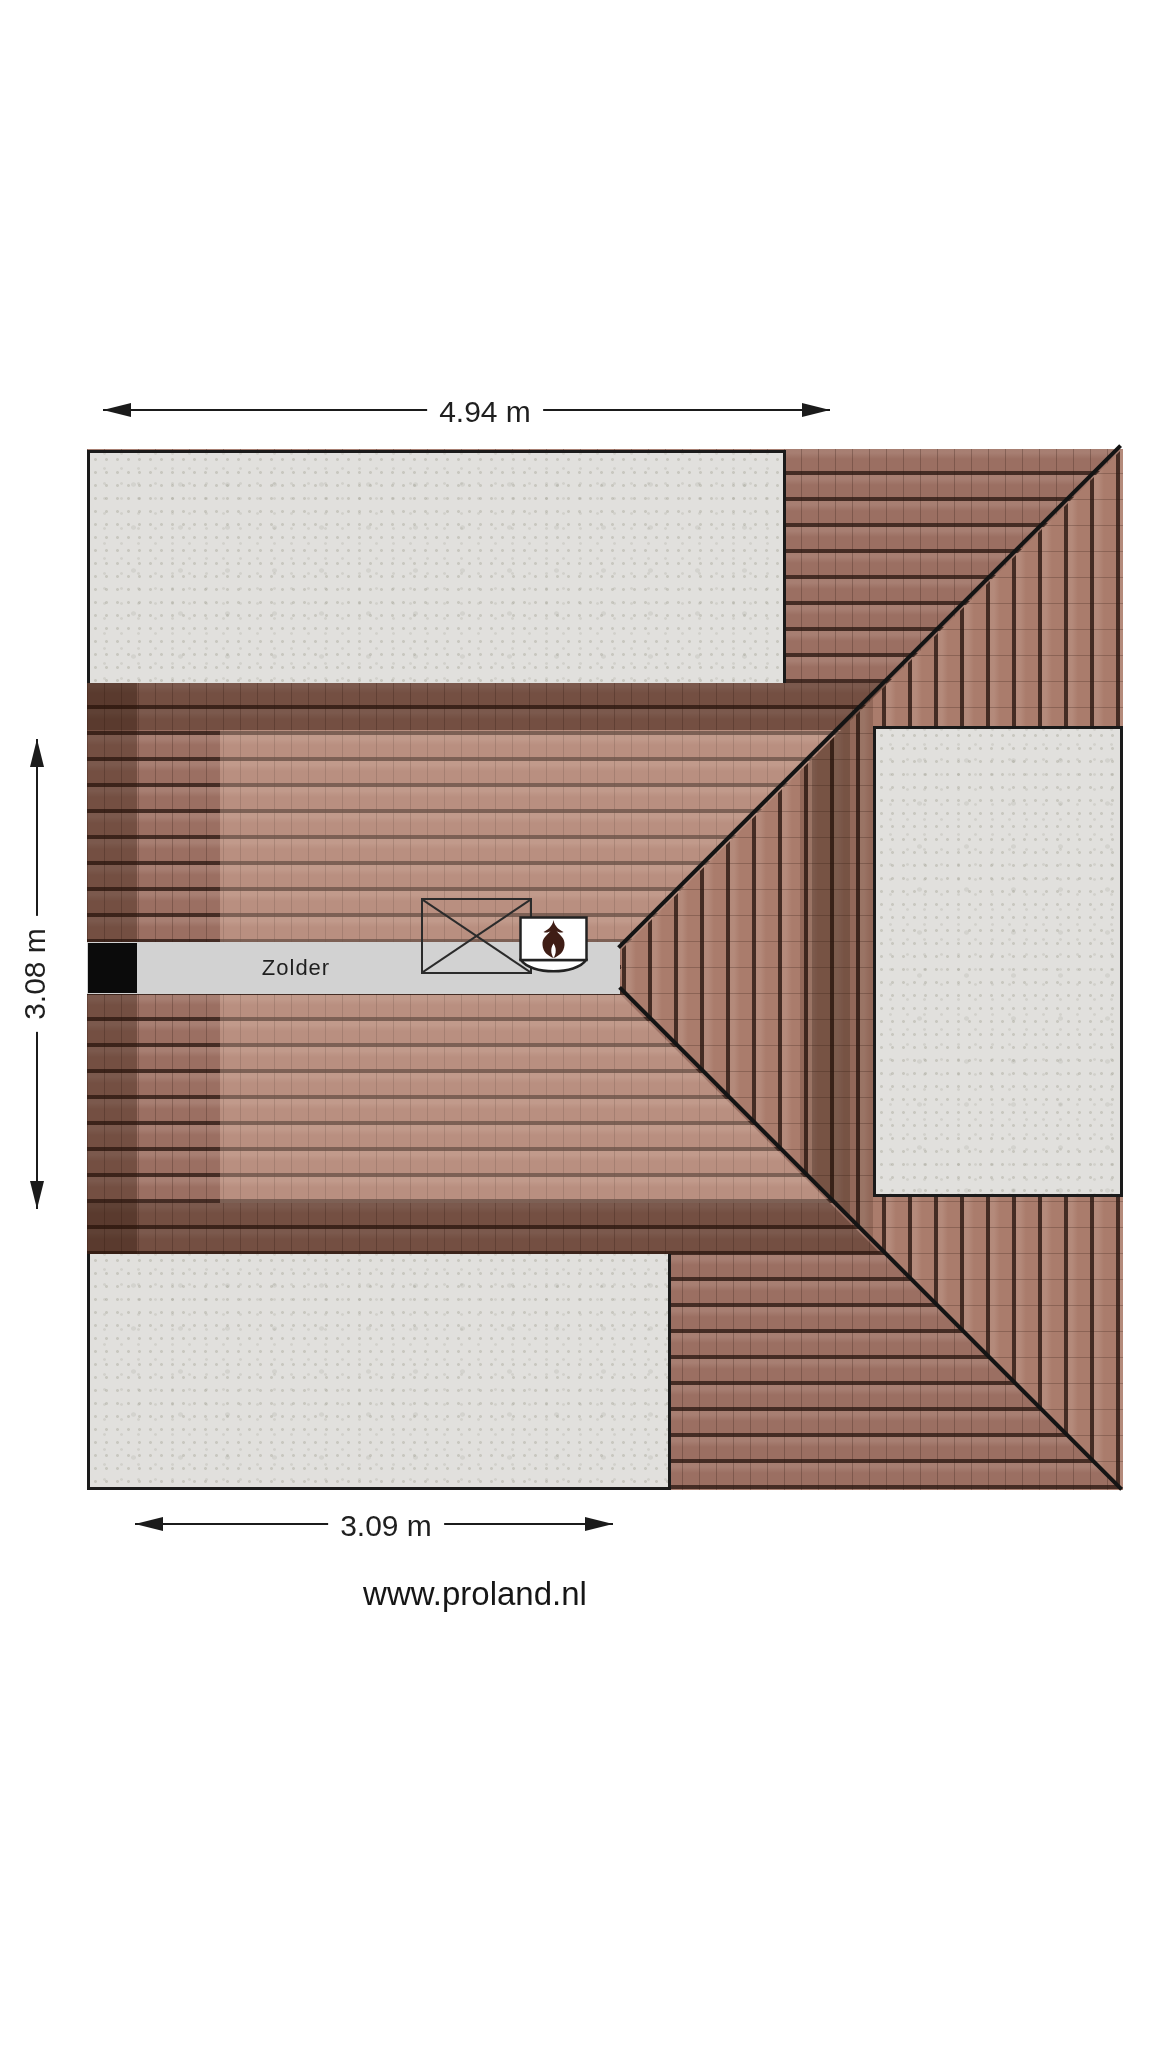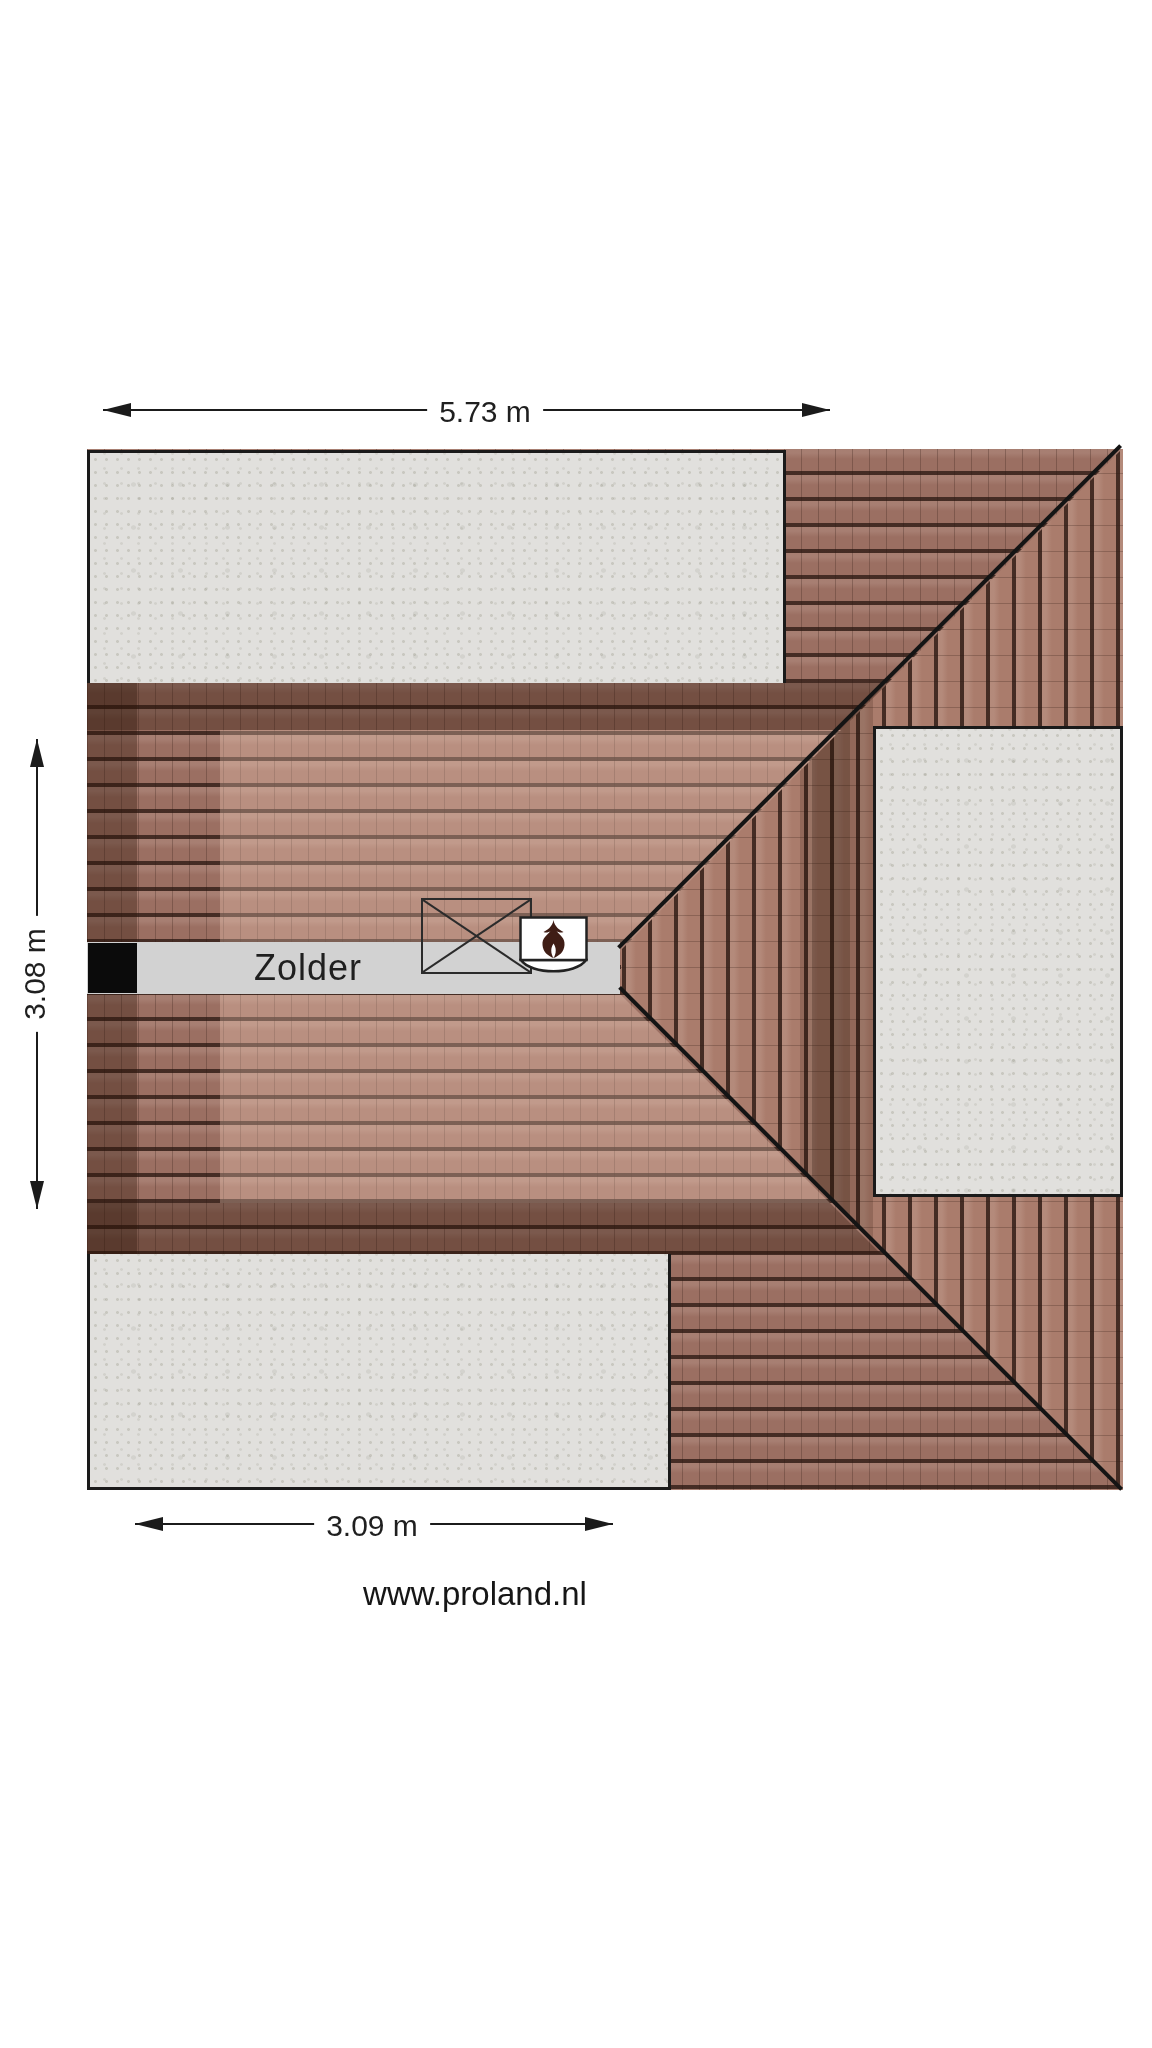--- a/index.html
+++ b/index.html
@@ -38,22 +38,22 @@
   .shade-top{left:87px;top:683px;width:806px;height:47px;clip-path:polygon(0 0,801px 0,754px 47px,0 47px);}
   .shade-left{left:87px;top:683px;width:50px;height:571px;}
   .shade-bottom{left:87px;top:1203px;width:794px;height:51px;clip-path:polygon(0 0,743px 0,794px 51px,0 51px);}
   .light-north{left:220px;top:730px;width:621px;height:213px;clip-path:polygon(0 0,621px 0,408px 213px,0 213px);}
   .light-south{left:220px;top:995px;width:610px;height:208px;clip-path:polygon(0 0,401px 0,610px 208px,0 208px);}
 
   
   .floor-strip{left:87px;top:942px;width:533px;height:52px;background:#d2d2d2;z-index:4;}
   .chimney{left:88px;top:943px;width:49px;height:50px;background:#0b0b0b;z-index:5;}
   .room-label{
-    left:308px;top:968px;transform:translate(-50%,-50%);
-    font-size:36px;letter-spacing:1px;color:#1f1f1f;z-index:5;white-space:nowrap;
+    left:296px;top:968px;transform:translate(-50%,-50%);
+    font-size:22px;letter-spacing:1px;color:#1f1f1f;z-index:5;white-space:nowrap;
   }
 
   
   .concrete{
     background-color:#e1e0dd;
     background-image:
       radial-gradient(rgba(110,110,90,0.22) 1px, transparent 1.7px),
       radial-gradient(rgba(130,130,110,0.16) 1px, transparent 1.9px),
       radial-gradient(rgba(90,95,75,0.10) 2px, transparent 3px);
     background-size:11px 13px,17px 15px,47px 43px;
@@ -82,21 +82,21 @@
   .ah{width:0;height:0;z-index:8;}
   .ah-left {border-top:7px solid transparent;border-bottom:7px solid transparent;border-right:28px solid #1b1b1b;}
   .ah-right{border-top:7px solid transparent;border-bottom:7px solid transparent;border-left:28px solid #1b1b1b;}
   .ah-up   {border-left:7px solid transparent;border-right:7px solid transparent;border-bottom:28px solid #1b1b1b;}
   .ah-down {border-left:7px solid transparent;border-right:7px solid transparent;border-top:28px solid #1b1b1b;}
   .dim-label{
     background:#ffffff;padding:0 12px;font-size:30px;color:#1f1f1f;white-space:nowrap;z-index:9;
   }
   .dim-label-top{left:485px;top:412px;transform:translate(-50%,-50%);}
   .dim-label-left{left:35px;top:974px;transform:translate(-50%,-50%) rotate(-90deg);}
-  .dim-label-bottom{left:372px;top:1526px;transform:translate(-50%,-50%);}
+  .dim-label-bottom{left:386px;top:1526px;transform:translate(-50%,-50%);}
 
   
   .footer{
     left:475px;top:1572px;transform:translateX(-50%);
     text-align:center;font-size:33px;line-height:44px;color:#161616;white-space:nowrap;z-index:9;
   }
 </style>
 </head>
 <body>
 
@@ -139,21 +139,21 @@
       <path d="M34.5,4 C33.5,11 28,14 24.5,16 C27,17 29.5,16.5 31.5,15 C27.5,20 23,22 23.5,29
                C24,36 29,40 34.5,42 C40,40 45,36 45.5,29 C46,22 41.5,20 37.5,15
                C39.5,16.5 42,17 44.5,16 C41,14 35.5,11 34.5,4 Z" fill="#3f1d15"></path>
       <path d="M34.5,42 C31.5,37 31.5,32 34.5,27.5 C37.5,32 37.5,37 34.5,42 Z" fill="#ffffff"></path>
     </svg>
   </div>
 
   <div class="abs dim dimline-h" style="left:103px;top:409px;width:727px;"></div>
   <div class="abs ah ah-left" style="left:103px;top:403px;"></div>
   <div class="abs ah ah-right" style="left:802px;top:403px;"></div>
-  <div class="abs dim-label dim-label-top">5.73 m</div>
+  <div class="abs dim-label dim-label-top">4.94 m</div>
 
   <div class="abs dim dimline-v" style="left:36px;top:739px;height:470px;"></div>
   <div class="abs ah ah-up" style="left:30px;top:739px;"></div>
   <div class="abs ah ah-down" style="left:30px;top:1181px;"></div>
   <div class="abs dim-label dim-label-left">3.08 m</div>
 
   <div class="abs dim dimline-h" style="left:135px;top:1523px;width:478px;"></div>
   <div class="abs ah ah-left" style="left:135px;top:1517px;"></div>
   <div class="abs ah ah-right" style="left:585px;top:1517px;"></div>
   <div class="abs dim-label dim-label-bottom">3.09 m</div>

